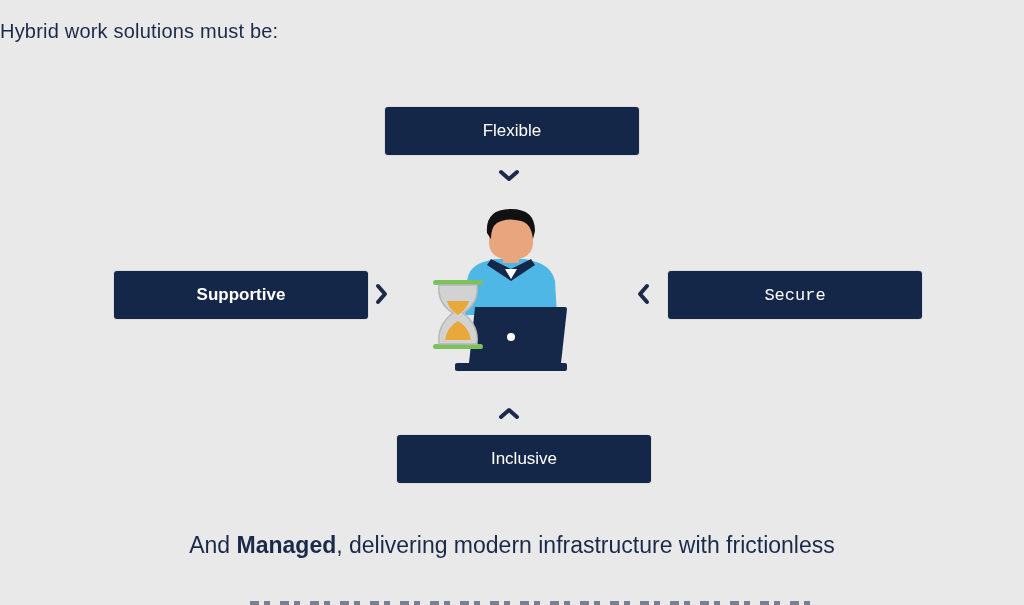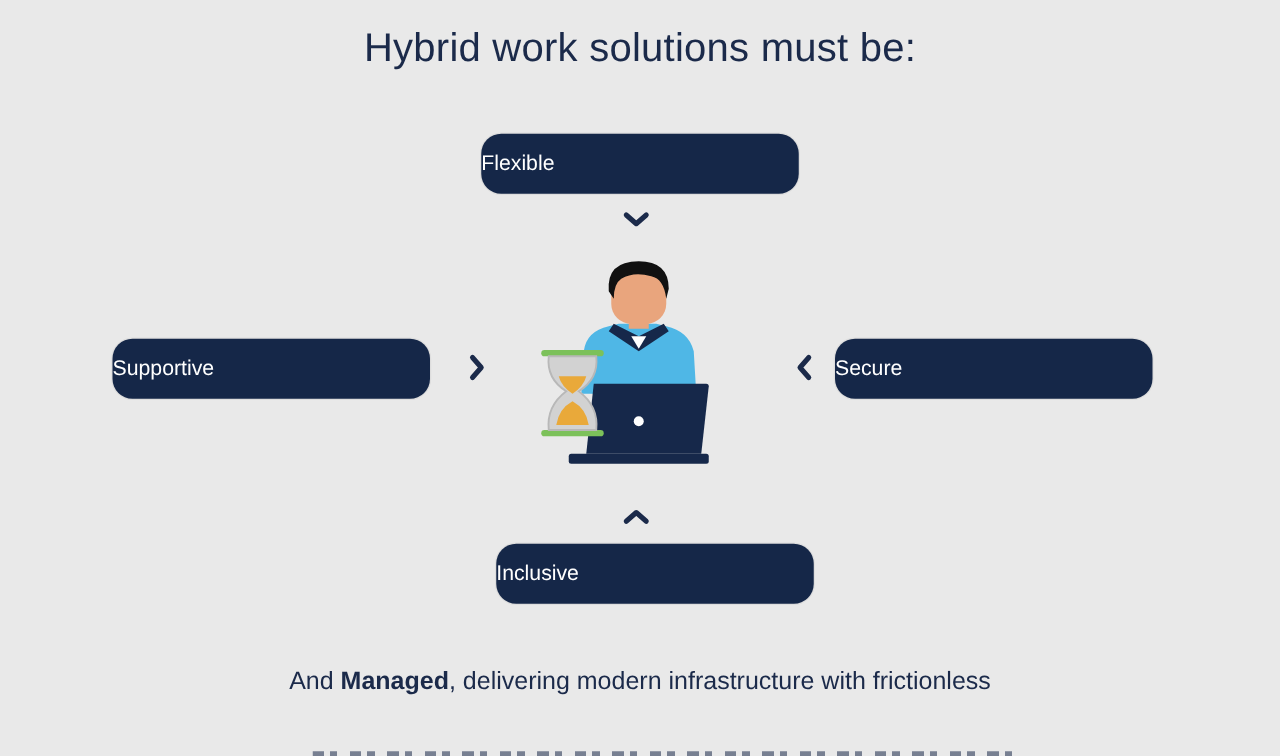--- a/index.html
+++ b/index.html
@@ -3,43 +3,43 @@
 <meta charset="utf-8">
 <style>
   html, body { margin:0; padding:0; }
   body {
     width:1024px; height:605px; overflow:hidden; position:relative;
     background:#e9e9e9;
     font-family: "Liberation Sans", "DejaVu Sans", sans-serif;
     color:#1b2a4a;
   }
   .title {
-    position:absolute; left:0; top:20px; width:1024px; text-align:center;
-    font-size:32px; color:#1b2a4a; letter-spacing:0.2px;
+    position:absolute; left:0; top:20px; width:1024px; text-align:left;
+    font-size:20px; color:#1b2a4a; letter-spacing:0.2px;
   }
   .box {
-    position:absolute; width:254px; height:48px; border-radius:16px;
+    position:absolute; width:254px; height:48px; border-radius:3px;
     background:#152748; color:#fff; font-size:17px;
-    display:flex; align-items:center; justify-content:flex-start;
+    display:flex; align-items:center; justify-content:center;
     box-shadow:0 0 0 1px rgba(0,0,0,0.05);
   }
   #box-flexible { left:385px; top:107px; }
-  #box-supportive { left:90px; top:271px; }
-  #box-secure { left:668px; top:271px; }
+  #box-supportive { left:114px; top:271px;font-weight:bold; }
+  #box-secure { left:668px; top:271px;font-family:Liberation Mono, monospace; }
   #box-inclusive { left:385px; top:435px;margin-left:12px; }
   .chev { position:absolute; width:24px; height:24px; }
   .chev svg { width:24px; height:24px; display:block; }
   #chev-down { left:497px; top:164px; }
   #chev-right { left:370px; top:282px; }
   #chev-left { left:631px; top:282px; }
   #chev-up { left:497px; top:401px; }
   .illustration { position:absolute; left:425px; top:203px; width:150px; height:175px; }
   .footer {
     position:absolute; left:0; top:528px; width:1024px; text-align:center;
-    font-size:20px; line-height:34px; color:#1b2a4a;
+    font-size:23px; line-height:34px; color:#1b2a4a;
   }
   .footer b { font-weight:bold; }
   .cutoff-line {
     position:absolute; left:0; top:598px; width:1024px; height:7px; overflow:hidden;
   }
   .cutoff-line .ghost {
     position:absolute; left:250px; top:0; width:560px; height:7px;
     background:repeating-linear-gradient(90deg, #1b2a4a 0 9px, transparent 9px 14px, #1b2a4a 14px 20px, transparent 20px 30px);
     opacity:0.55;
     clip-path: inset(3px 0 0 0);

